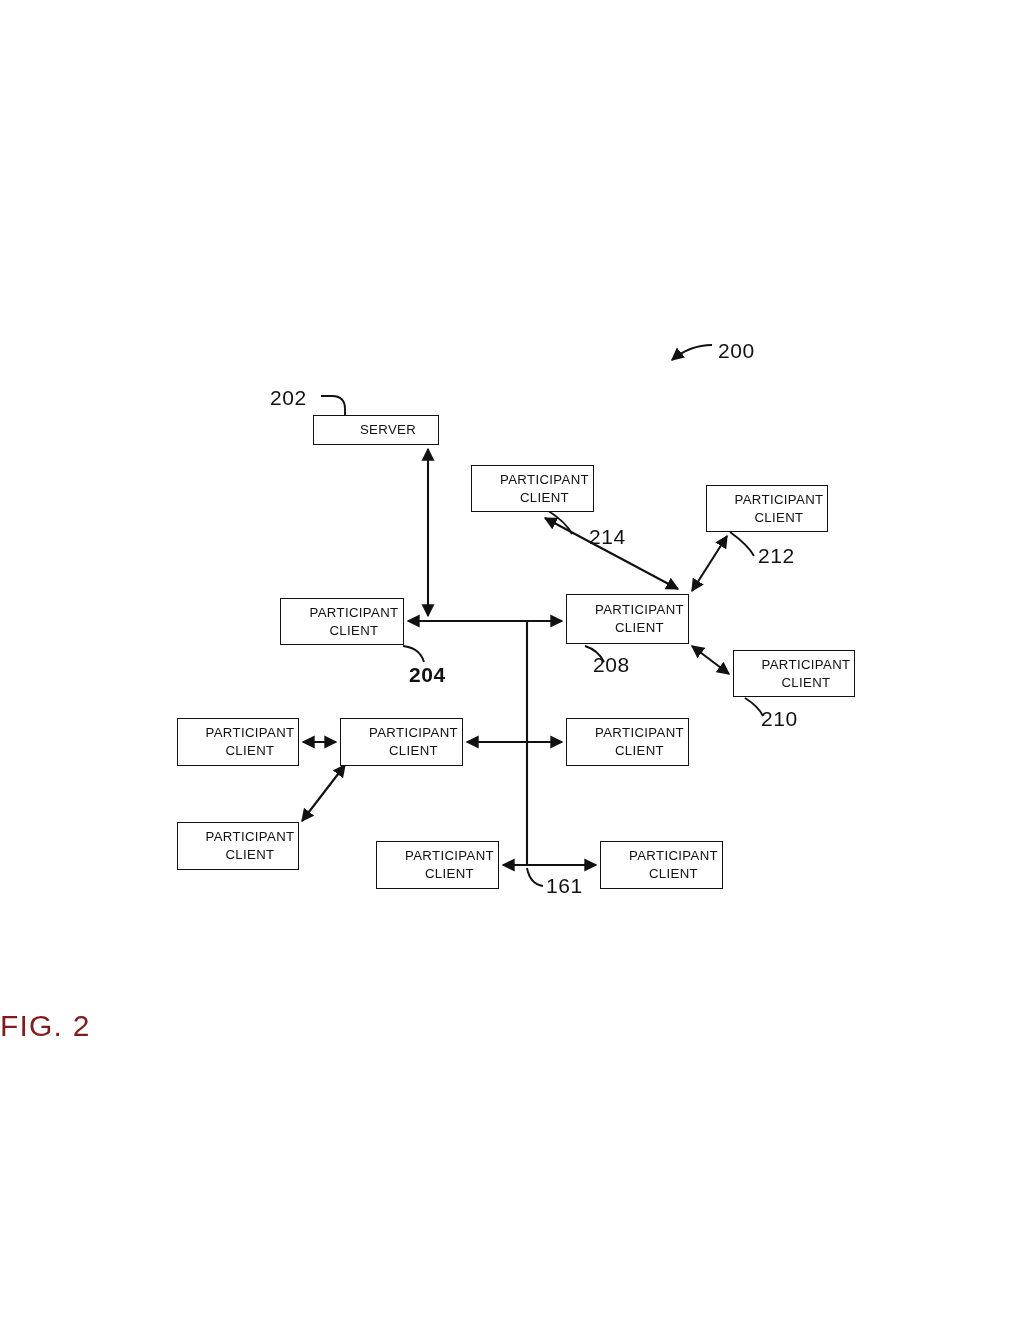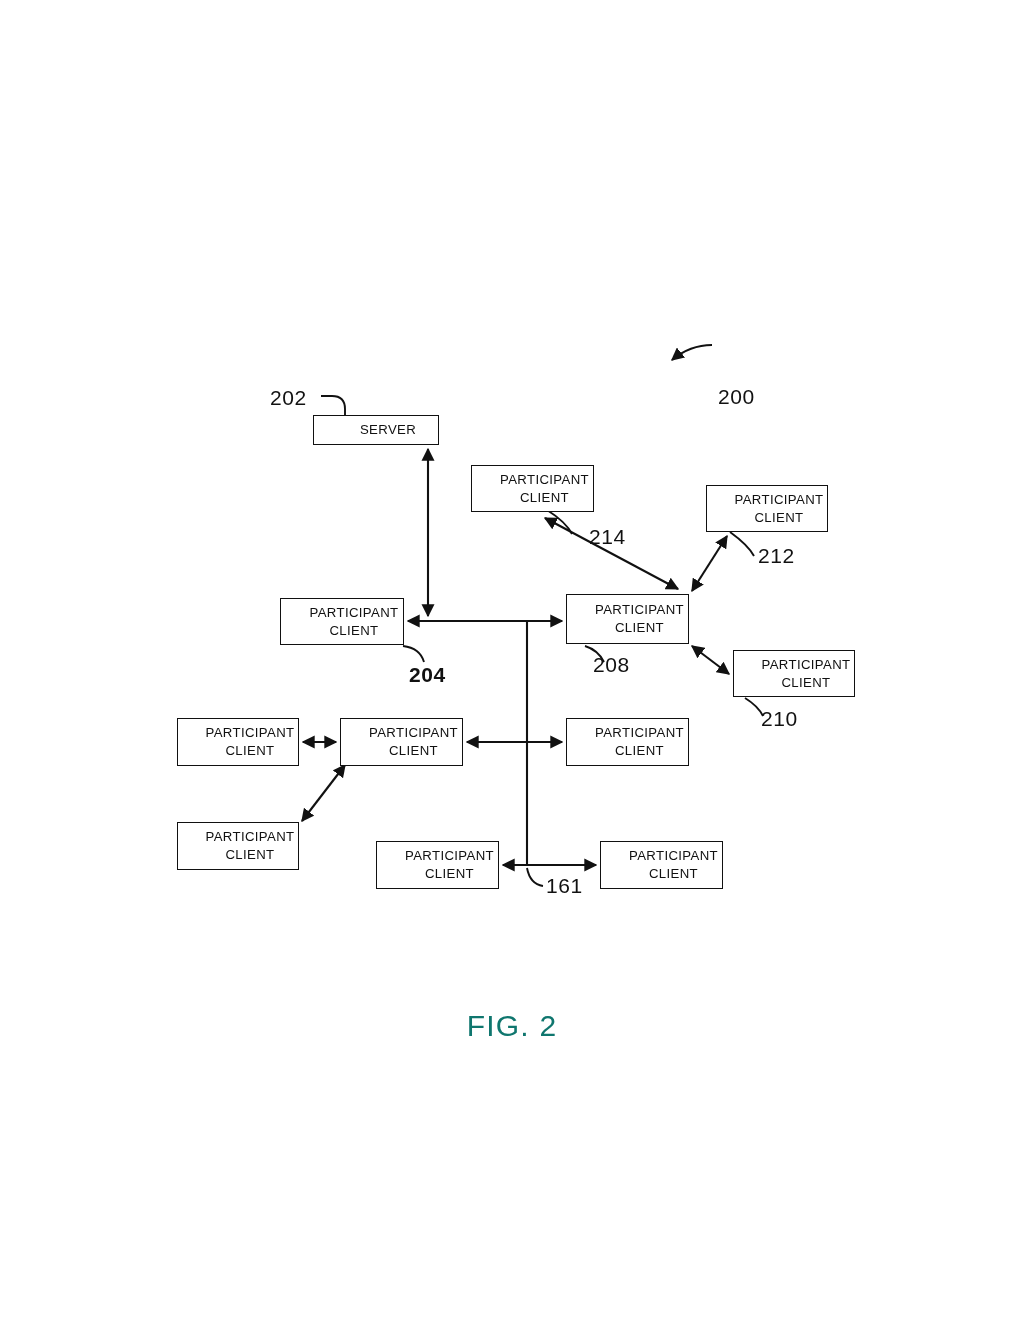--- a/index.html
+++ b/index.html
@@ -43,25 +43,24 @@
   .hdr-date { margin-right: 9px; }
   .hdr-sheet { margin-right: 42px; }
   .hdr-num { }
 
   
   .fig-caption {
     position: absolute;
     left: 0;
     top: 1009px;
     width: 1024px;
-    text-align: center;
     font-family: "Liberation Sans", sans-serif;
     font-size: 30px;
     letter-spacing: 1.2px;
-    color: #0f766e;
+    color: #7f1d1d;
   }
 
   
   .diagram {
     position: absolute;
     left: 0;
     top: 0;
     width: 1024px;
     height: 1320px;
   }
@@ -216,21 +215,21 @@
     <div class="node" style="left:376px; top:841px; width:123px; height:48px;">
       <span class="ln">PARTICIPANT</span>
       <span class="ln">CLIENT</span>
     </div>
 
     <div class="node" style="left:600px; top:841px; width:123px; height:48px;">
       <span class="ln">PARTICIPANT</span>
       <span class="ln">CLIENT</span>
     </div>
 
-    <div class="ref" style="left:718px; top:339px;margin-top:46px;">200</div>
+    <div class="ref" style="left:718px; top:339px;">200</div>
 
     <div class="ref" style="left:270px; top:386px;">202</div>
 
     <div class="ref" style="left:409px; top:663px;font-weight:bold;">204</div>
 
     <div class="ref" style="left:546px; top:874px;">161</div>
 
     <div class="ref" style="left:593px; top:653px;text-align:right;">208</div>
 
     <div class="ref" style="left:761px; top:707px;">210</div>

